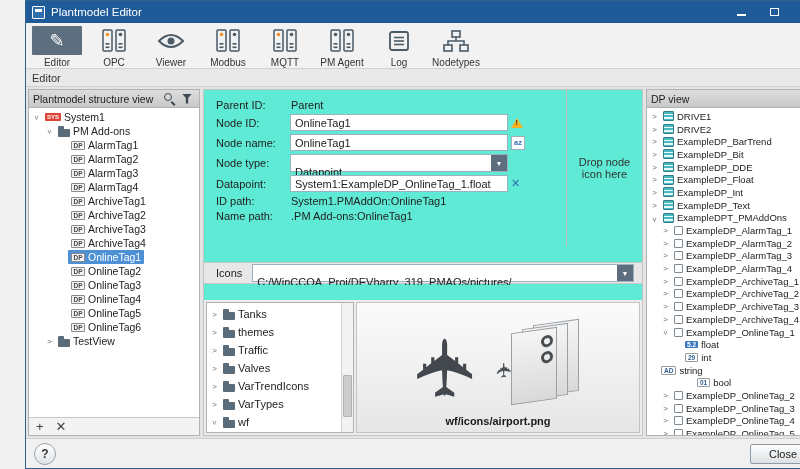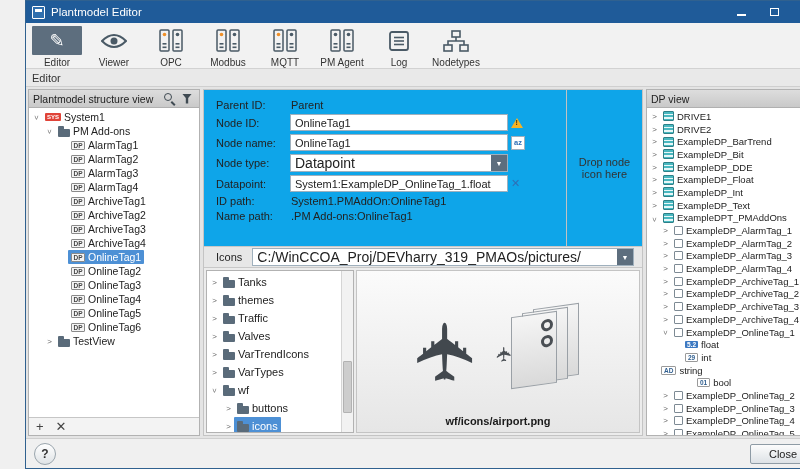--- a/index.html
+++ b/index.html
@@ -29,21 +29,21 @@
   .tb-label { font-size:10px; color:#333; margin-top:2px; white-space:nowrap; }
 
   
   .section-hdr { flex:0 0 18px; background:#e9e9e9; border-bottom:1px solid #cfcfcf; display:flex; align-items:center; padding-left:6px; color:#333; }
 
   
   .main { flex:1; display:flex; gap:3px; padding:2px; background:#e4e4e4; min-height:0; }
   .panel { background:#fff; border:1px solid #b2b2b2; display:flex; flex-direction:column; min-height:0; }
   .left-panel { flex:0 0 172px; }
   .right-panel { flex:0 0 176px; }
-  .mid-panel { flex:1; background:#0ea5e9; border:1px solid #c4c4c4; display:flex; flex-direction:column; min-height:0; }
+  .mid-panel { flex:1; background:#5eead4; border:1px solid #c4c4c4; display:flex; flex-direction:column; min-height:0;gap:16px; }
 
   .panel-hdr { flex:0 0 18px; background:linear-gradient(#dddddd,#c9c9c9); border-bottom:1px solid #b0b0b0; display:flex; align-items:center; padding:0 4px; font-size:10.5px; color:#222; gap:2px; }
   .panel-hdr .spacer { flex:1; }
   .hdr-btn { width:16px; height:14px; display:flex; align-items:center; justify-content:center; }
   .search-icon { width:11px; height:11px; position:relative; display:inline-block; }
   .search-icon::before { content:""; position:absolute; left:0; top:0; width:6px; height:6px; border:1.5px solid #3f4a52; border-radius:50%; }
   .search-icon::after { content:""; position:absolute; left:8px; top:8px; width:4.5px; height:1.6px; background:#3f4a52; transform:rotate(45deg); transform-origin:0 0; }
   .funnel-icon { width:10px; height:10px; background:#3f4a52; clip-path:polygon(0 0,100% 0,62% 45%,62% 100%,38% 100%,38% 45%); display:inline-block; }
 
   
@@ -70,21 +70,21 @@
   .panel-foot { flex:0 0 18px; border-top:1px solid #c6c6c6; background:#f3f3f3; display:flex; align-items:center; gap:12px; padding-left:7px; }
   .foot-btn { font-size:13px; color:#444; line-height:1; cursor:default; }
 
   
   .form-area { flex:0 0 156px; position:relative; padding:9px 0 0 12px; }
   .form-grid { display:grid; grid-template-columns:74px 218px 26px; row-gap:3px; align-items:center; }
   .flabel { font-size:11px; color:#222; }
   .fstatic { font-size:11px; color:#222; padding-left:1px; }
   .input { height:17px; width:100%; border:1px solid #9fb0bd; background:#fff; padding:0 4px; font-size:11px; font-family:inherit; color:#222; }
   .combo { display:flex; height:18px; width:100%; border:1px solid #9fb0bd; background:#fff; }
-  .combo-val { flex:1; padding:1px 4px; line-height:15px; font-size:14px; white-space:nowrap; overflow:hidden; }
+  .combo-val { flex:1; padding:10px 4px; line-height:15px; font-size:11px; white-space:nowrap; overflow:hidden; }
   .combo-btn { flex:0 0 16px; background:#5d6e7e; color:#fff; display:flex; align-items:center; justify-content:center; }
   .combo-btn::before { content:"▼"; font-size:7px; }
   .ficon { display:flex; align-items:center; padding-left:3px; }
   .warn-icon { width:0; height:0; border-left:6px solid transparent; border-right:6px solid transparent; border-bottom:10px solid #f5b324; position:relative; }
   .warn-icon::after { content:"!"; position:absolute; left:-1.5px; top:1.5px; font-size:7px; font-weight:bold; color:#44300a; }
   .az-icon { width:14px; height:14px; border:1px solid #9fb0bd; background:#fff; color:#2f6fb5; font-size:7.5px; font-weight:bold; display:flex; align-items:center; justify-content:center; }
   .az-icon::before { content:"az"; }
   .clear-icon { color:#2f6fb5; font-weight:bold; font-size:11px; }
   .clear-icon::before { content:"✕"; }
   .drop-zone { position:absolute; right:0; top:0; bottom:0; width:76px; border-left:1px solid #c2c2c2; display:flex; align-items:center; justify-content:center; text-align:center; padding:0 9px; color:#333; font-size:11px; }
@@ -145,70 +145,70 @@
 
   <div class="toolbar" id="toolbar">
       <div class="tb-item selected">
         <span class="tb-icon">
           <span class="pencil-glyph">✎</span>
         </span>
         <span class="tb-label">Editor</span>
       </div>
       <div class="tb-item">
         <span class="tb-icon">
+          <svg width="24" height="23" viewBox="0 0 24 23">
+            <rect x="1" y="1" width="9" height="21" rx="1" fill="none" stroke="#4a5a66" stroke-width="1.5"></rect>
+            <rect x="14" y="1" width="9" height="21" rx="1" fill="none" stroke="#4a5a66" stroke-width="1.5"></rect>
+            <circle cx="5.5" cy="5.5" r="1.8" fill="#f09028"></circle>
+            <circle cx="18.5" cy="5.5" r="1.8" fill="#4a5a66"></circle>
+            <rect x="3.5" y="14" width="4" height="1.6" fill="#4a5a66"></rect>
+            <rect x="16.5" y="14" width="4" height="1.6" fill="#4a5a66"></rect>
+            <rect x="3.5" y="17.5" width="4" height="1.6" fill="#4a5a66"></rect>
+            <rect x="16.5" y="17.5" width="4" height="1.6" fill="#4a5a66"></rect>
+          </svg>
+        </span>
+        <span class="tb-label">OPC</span>
+      </div>
+      <div class="tb-item">
+        <span class="tb-icon">
           <svg width="26" height="16" viewBox="0 0 26 16">
             <path d="M1 8 Q13 -4 25 8 Q13 20 1 8 Z" fill="none" stroke="#4a5a66" stroke-width="2"></path>
             <circle cx="13" cy="8" r="3.5" fill="#4a5a66"></circle>
           </svg>
         </span>
         <span class="tb-label">Viewer</span>
       </div>
       <div class="tb-item">
         <span class="tb-icon">
           <svg width="24" height="23" viewBox="0 0 24 23">
             <rect x="1" y="1" width="9" height="21" rx="1" fill="none" stroke="#4a5a66" stroke-width="1.5"></rect>
             <rect x="14" y="1" width="9" height="21" rx="1" fill="none" stroke="#4a5a66" stroke-width="1.5"></rect>
             <circle cx="5.5" cy="5.5" r="1.8" fill="#f09028"></circle>
             <circle cx="18.5" cy="5.5" r="1.8" fill="#4a5a66"></circle>
             <rect x="3.5" y="14" width="4" height="1.6" fill="#4a5a66"></rect>
             <rect x="16.5" y="14" width="4" height="1.6" fill="#4a5a66"></rect>
             <rect x="3.5" y="17.5" width="4" height="1.6" fill="#4a5a66"></rect>
             <rect x="16.5" y="17.5" width="4" height="1.6" fill="#4a5a66"></rect>
           </svg>
         </span>
-        <span class="tb-label">OPC</span>
+        <span class="tb-label">Modbus</span>
       </div>
       <div class="tb-item">
         <span class="tb-icon">
           <svg width="24" height="23" viewBox="0 0 24 23">
             <rect x="1" y="1" width="9" height="21" rx="1" fill="none" stroke="#4a5a66" stroke-width="1.5"></rect>
             <rect x="14" y="1" width="9" height="21" rx="1" fill="none" stroke="#4a5a66" stroke-width="1.5"></rect>
             <circle cx="5.5" cy="5.5" r="1.8" fill="#f09028"></circle>
             <circle cx="18.5" cy="5.5" r="1.8" fill="#4a5a66"></circle>
             <rect x="3.5" y="14" width="4" height="1.6" fill="#4a5a66"></rect>
             <rect x="16.5" y="14" width="4" height="1.6" fill="#4a5a66"></rect>
             <rect x="3.5" y="17.5" width="4" height="1.6" fill="#4a5a66"></rect>
             <rect x="16.5" y="17.5" width="4" height="1.6" fill="#4a5a66"></rect>
           </svg>
         </span>
-        <span class="tb-label">Modbus</span>
-      </div>
-      <div class="tb-item">
-        <span class="tb-icon">
-          <svg width="24" height="23" viewBox="0 0 24 23">
-            <rect x="1" y="1" width="9" height="21" rx="1" fill="none" stroke="#4a5a66" stroke-width="1.5"></rect>
-            <rect x="14" y="1" width="9" height="21" rx="1" fill="none" stroke="#4a5a66" stroke-width="1.5"></rect>
-            <circle cx="5.5" cy="5.5" r="1.8" fill="#f09028"></circle>
-            <circle cx="18.5" cy="5.5" r="1.8" fill="#4a5a66"></circle>
-            <rect x="3.5" y="14" width="4" height="1.6" fill="#4a5a66"></rect>
-            <rect x="16.5" y="14" width="4" height="1.6" fill="#4a5a66"></rect>
-            <rect x="3.5" y="17.5" width="4" height="1.6" fill="#4a5a66"></rect>
-            <rect x="16.5" y="17.5" width="4" height="1.6" fill="#4a5a66"></rect>
-          </svg>
-        </span>
         <span class="tb-label">MQTT</span>
       </div>
       <div class="tb-item">
         <span class="tb-icon">
           <svg width="24" height="23" viewBox="0 0 24 23">
             <rect x="1" y="1" width="9" height="21" rx="1" fill="none" stroke="#4a5a66" stroke-width="1.5"></rect>
             <rect x="14" y="1" width="9" height="21" rx="1" fill="none" stroke="#4a5a66" stroke-width="1.5"></rect>
             <circle cx="5.5" cy="5.5" r="1.8" fill="#4a5a66"></circle>
             <circle cx="18.5" cy="5.5" r="1.8" fill="#4a5a66"></circle>
             <rect x="3.5" y="14" width="4" height="1.6" fill="#4a5a66"></rect>

